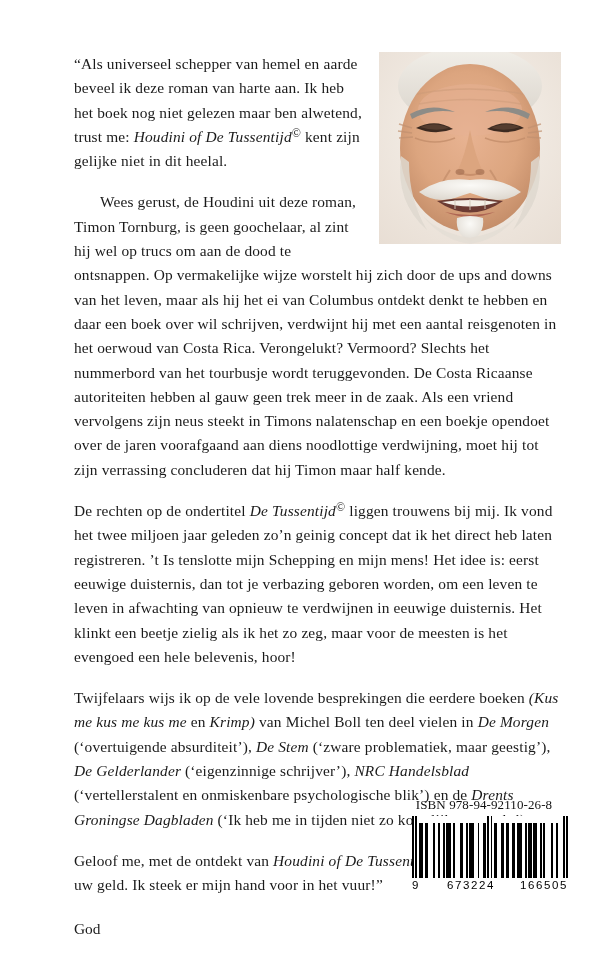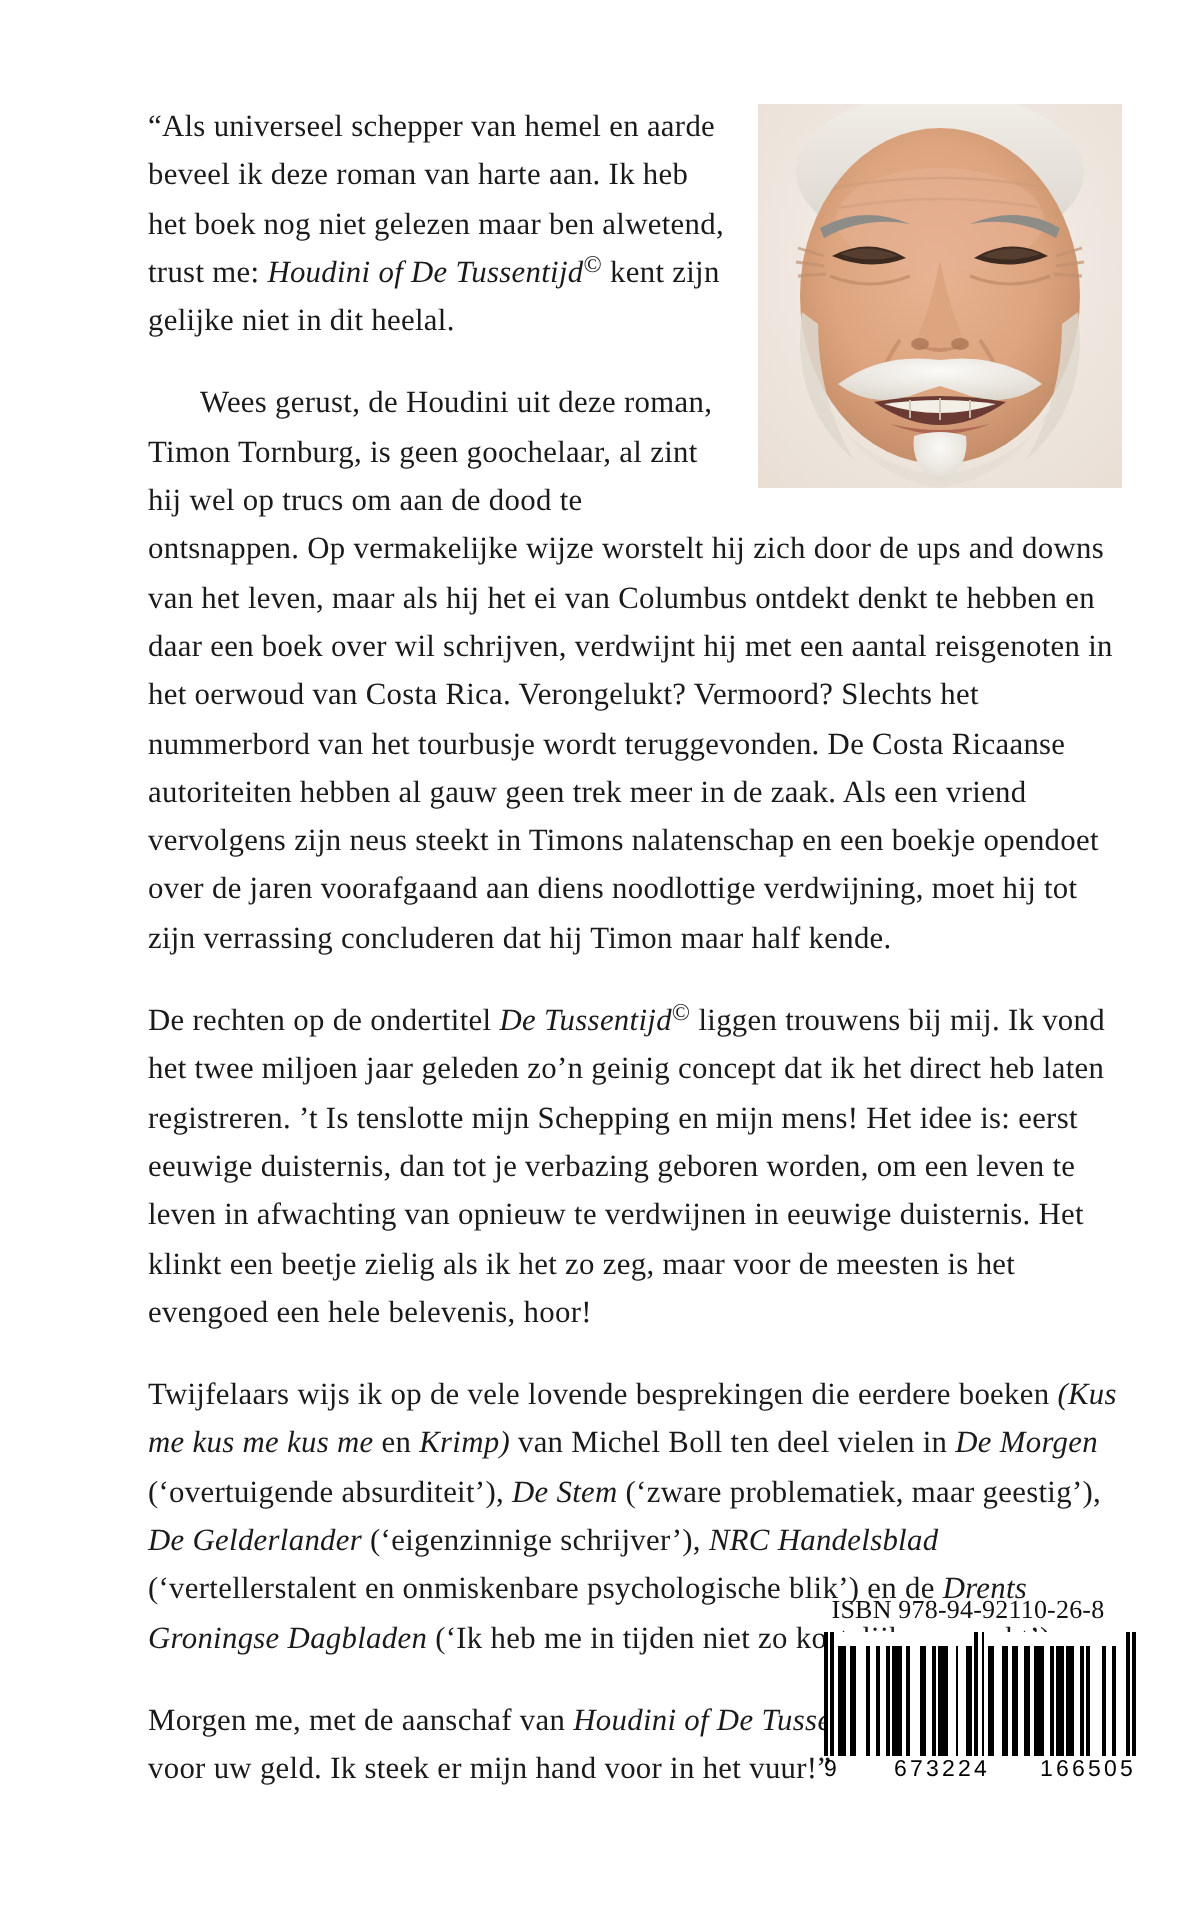--- a/index.html
+++ b/index.html
@@ -201,22 +201,23 @@
     </div>
 
     <p class="para"><span>“Als universeel schepper van hemel en aarde beveel ik deze roman van harte aan. Ik heb het boek nog niet gelezen maar ben alwetend, trust me: </span><em><span>Houdini of De Tussentijd</span><sup class="copy">©</sup></em><span> kent zijn gelijke niet in dit heelal.</span></p>
 
     <p class="para indent">Wees gerust, de Houdini uit deze roman, Timon Tornburg, is geen goochelaar, al zint hij wel op trucs om aan de dood te ontsnappen. Op vermakelijke wijze worstelt hij zich door de ups and downs van het leven, maar als hij het ei van Columbus ontdekt denkt te hebben en daar een boek over wil schrijven, verdwijnt hij met een aantal reisgenoten in het oerwoud van Costa Rica. Verongelukt? Vermoord? Slechts het nummerbord van het tourbusje wordt teruggevonden. De Costa Ricaanse autoriteiten hebben al gauw geen trek meer in de zaak. Als een vriend vervolgens zijn neus steekt in Timons nalatenschap en een boekje opendoet over de jaren voorafgaand aan diens noodlottige verdwijning, moet hij tot zijn verrassing concluderen dat hij Timon maar half kende.</p>
 
     <p class="para"><span>De rechten op de ondertitel </span><em><span>De Tussentijd</span><sup class="copy">©</sup></em><span> liggen trouwens bij mij. Ik vond het twee miljoen jaar geleden zo’n geinig concept dat ik het direct heb laten registreren. ’t Is tenslotte mijn Schepping en mijn mens! Het idee is: eerst eeuwige duisternis, dan tot je verbazing geboren worden, om een leven te leven in afwachting van opnieuw te verdwijnen in eeuwige duisternis. Het klinkt een beetje zielig als ik het zo zeg, maar voor de meesten is het evengoed een hele belevenis, hoor!</span></p>
 
     <p class="para"><span>Twijfelaars wijs ik op de vele lovende besprekingen die eerdere boeken </span><em>(Kus me kus me kus me</em><span> en </span><em>Krimp)</em><span> van Michel Boll ten deel vielen in </span><em>De Morgen</em><span> (‘overtuigende absurditeit’), </span><em>De Stem</em><span> (‘zware problematiek, maar geestig’), </span><em>De Gelderlander</em><span> (‘eigenzinnige schrijver’), </span><em>NRC Handelsblad</em><span> (‘vertellerstalent en onmiskenbare psychologische blik’) en de </span><em>Drents Groningse Dagbladen</em><span> (‘Ik heb me in tijden niet zo kostelijk vermaakt’).</span></p>
 
-    <p class="para tight"><span>Morgen me, met de aanschaf van </span><em><span>Houdini of De Tussentijd</span><sup class="copy">©</sup></em><span> krijgt u waar voor uw geld. Ik steek er mijn hand voor in het vuur!”</span></p>
-
+    <p class="para tight"><span>Geloof me, met de ontdekt van </span><em><span>Houdini of De Tussentijd</span><sup class="copy">©</sup></em><span> krijgt u waar voor uw geld. Ik steek er mijn hand voor in het vuur!”</span></p>
+
+    <p class="sig">God</p>
   </div>
 
   <div class="isbn-block">
     <div class="isbn-text">ISBN 978-94-92110-26-8</div>
     <div class="barcode-box">
       <div class="bars" id="bars">
           <span class="guard" style="width:1.642px"></span>
           <span class="gap" style="width:1.642px"></span>
           <span class="guard" style="width:1.642px"></span>
           <span class="gap" style="width:1.642px"></span>

